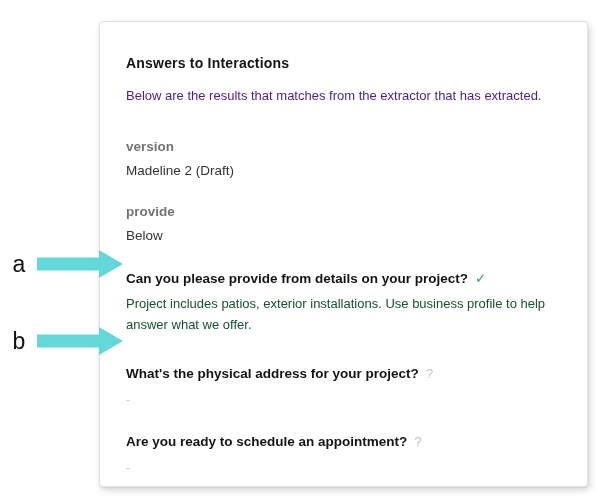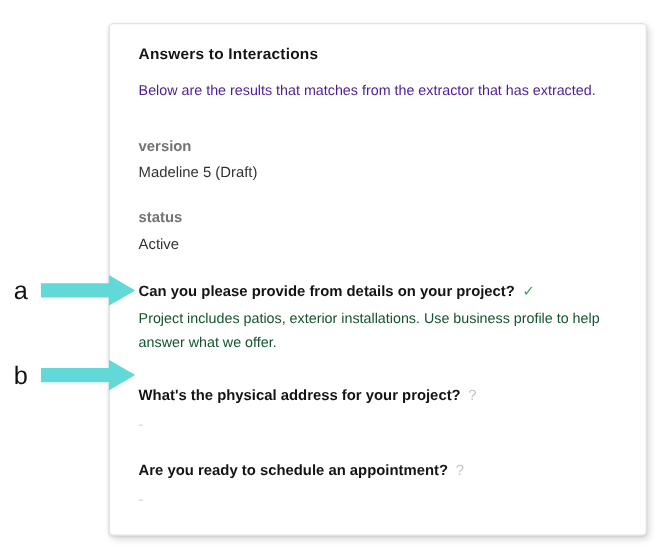--- a/index.html
+++ b/index.html
@@ -25,21 +25,21 @@
     background: #ffffff;
     border: 1px solid #e3e3e3;
     border-radius: 4px;
     box-shadow: 2px 3px 7px rgba(0,0,0,0.16), 0 1px 2px rgba(0,0,0,0.08);
   }
   .card-content {
     padding: 14px 22px 0 26px;
     color: #2f2f2f;
   }
   .title {
-    margin-top: 5px;
+    margin-top: 19px;
     font-size: 14px;
     font-weight: 700;
     letter-spacing: 0.2px;
     color: #141414;
   }
   .subtitle {
     margin-top: 17px;
     font-size: 13px;
     color: #4c1d95;
   }
@@ -110,24 +110,24 @@
 
 <div class="stage">
 
   <div class="card">
     <div class="card-content">
 
       <div class="title">Answers to Interactions</div>
       <div class="subtitle">Below are the results that matches from the extractor that has extracted.</div>
 
       <div class="field-label mt-version">version</div>
-      <div class="field-value">Madeline 5 (Draft)</div>
+      <div class="field-value">Madeline 2 (Draft)</div>
 
-      <div class="field-label mt-status">status</div>
-      <div class="field-value">Active</div>
+      <div class="field-label mt-status">provide</div>
+      <div class="field-value">Below</div>
 
       <div class="question-row q1">
         <span class="question-text">Can you please provide from details on your project?</span>
         <span class="status-icon status-check">✓</span>
       </div>
       <div class="answer">Project includes patios, exterior installations. Use business profile to help answer what we offer.</div>
 
       <div class="question-row q2">
         <span class="question-text">What's the physical address for your project?</span>
         <span class="status-icon status-unknown">?</span>

